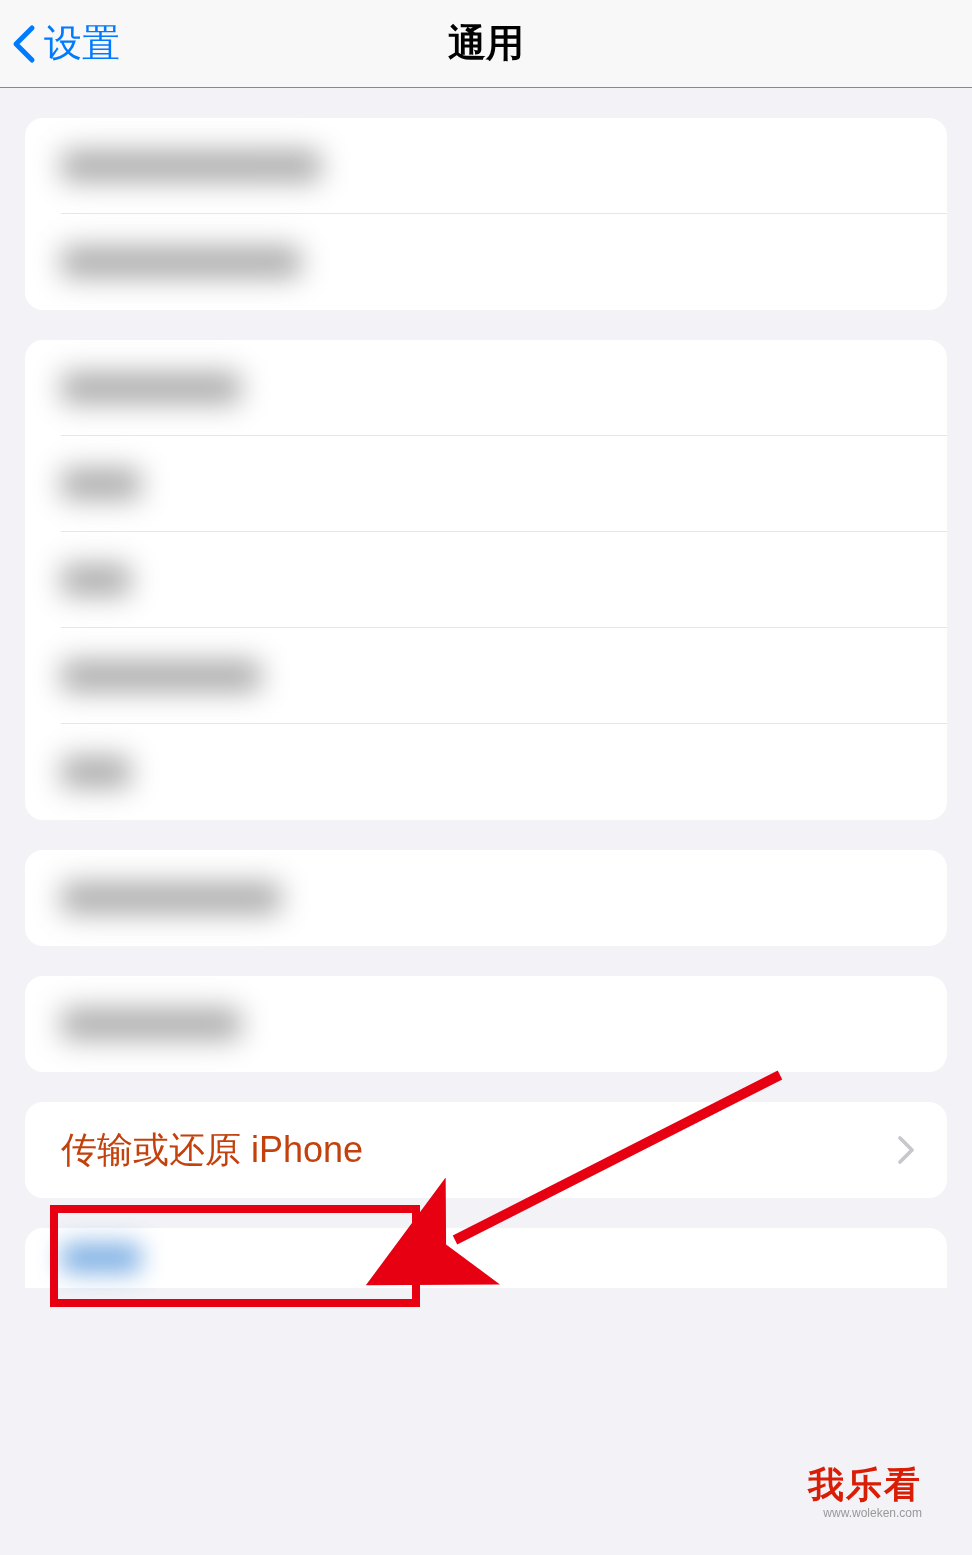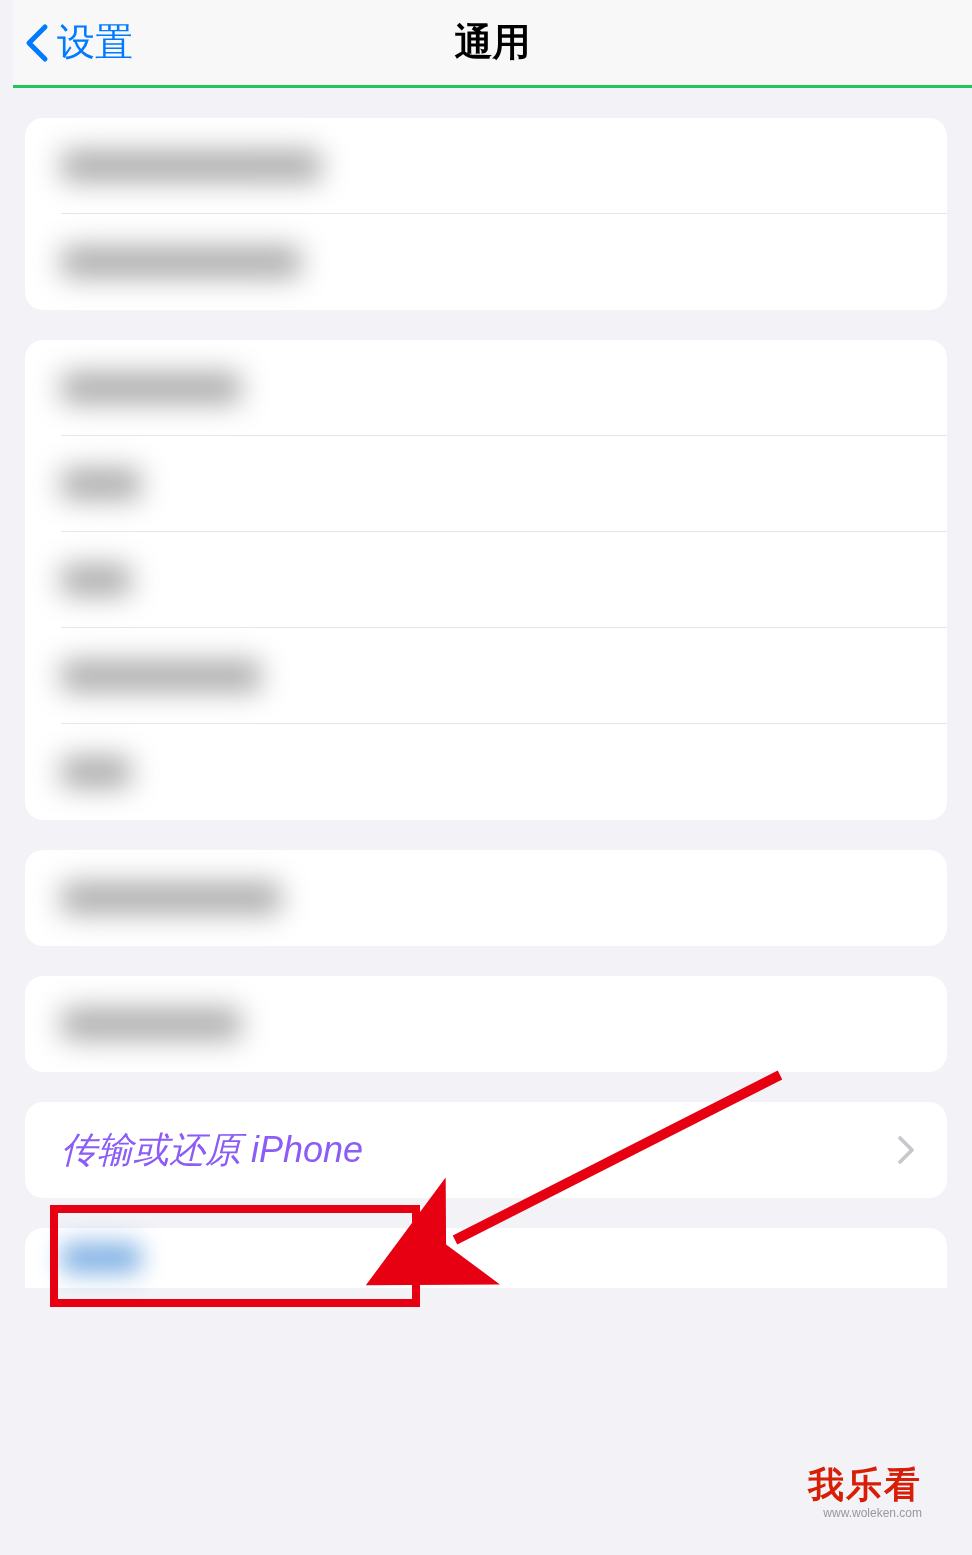--- a/index.html
+++ b/index.html
@@ -12,25 +12,24 @@
       width: 972px;
       height: 1555px;
       font-family: -apple-system, "PingFang SC", "Helvetica Neue", sans-serif;
       background: #f2f2f7;
       overflow: hidden;
       position: relative;
     }
     .nav-bar {
       height: 88px;
       background: #f8f8f8;
-      border-bottom: 3px solid #22c55e;
-      display: flex;
-      align-items: center;
-      position: relative;
-      margin-left: 13px;
+      border-bottom: 1px solid #22c55e;
+      display: flex;
+      align-items: center;
+      position: relative;
     }
     .back-button {
       display: flex;
       align-items: center;
       padding-left: 12px;
       color: #007aff;
       font-size: 38px;
       font-weight: 400;
     }
     .back-chevron {
@@ -87,23 +86,22 @@
     }
     .highlight-row {
       height: 96px;
       display: flex;
       align-items: center;
       padding: 0 36px;
       position: relative;
     }
     .highlight-label {
       font-size: 36px;
-      color: #8b5cf6;
+      color: #c2410c;
       font-weight: 400;
-      font-style: italic;
     }
     .chevron-right {
       position: absolute;
       right: 32px;
       width: 18px;
       height: 30px;
       color: #c7c7cc;
     }
     .red-border {
       position: absolute;

